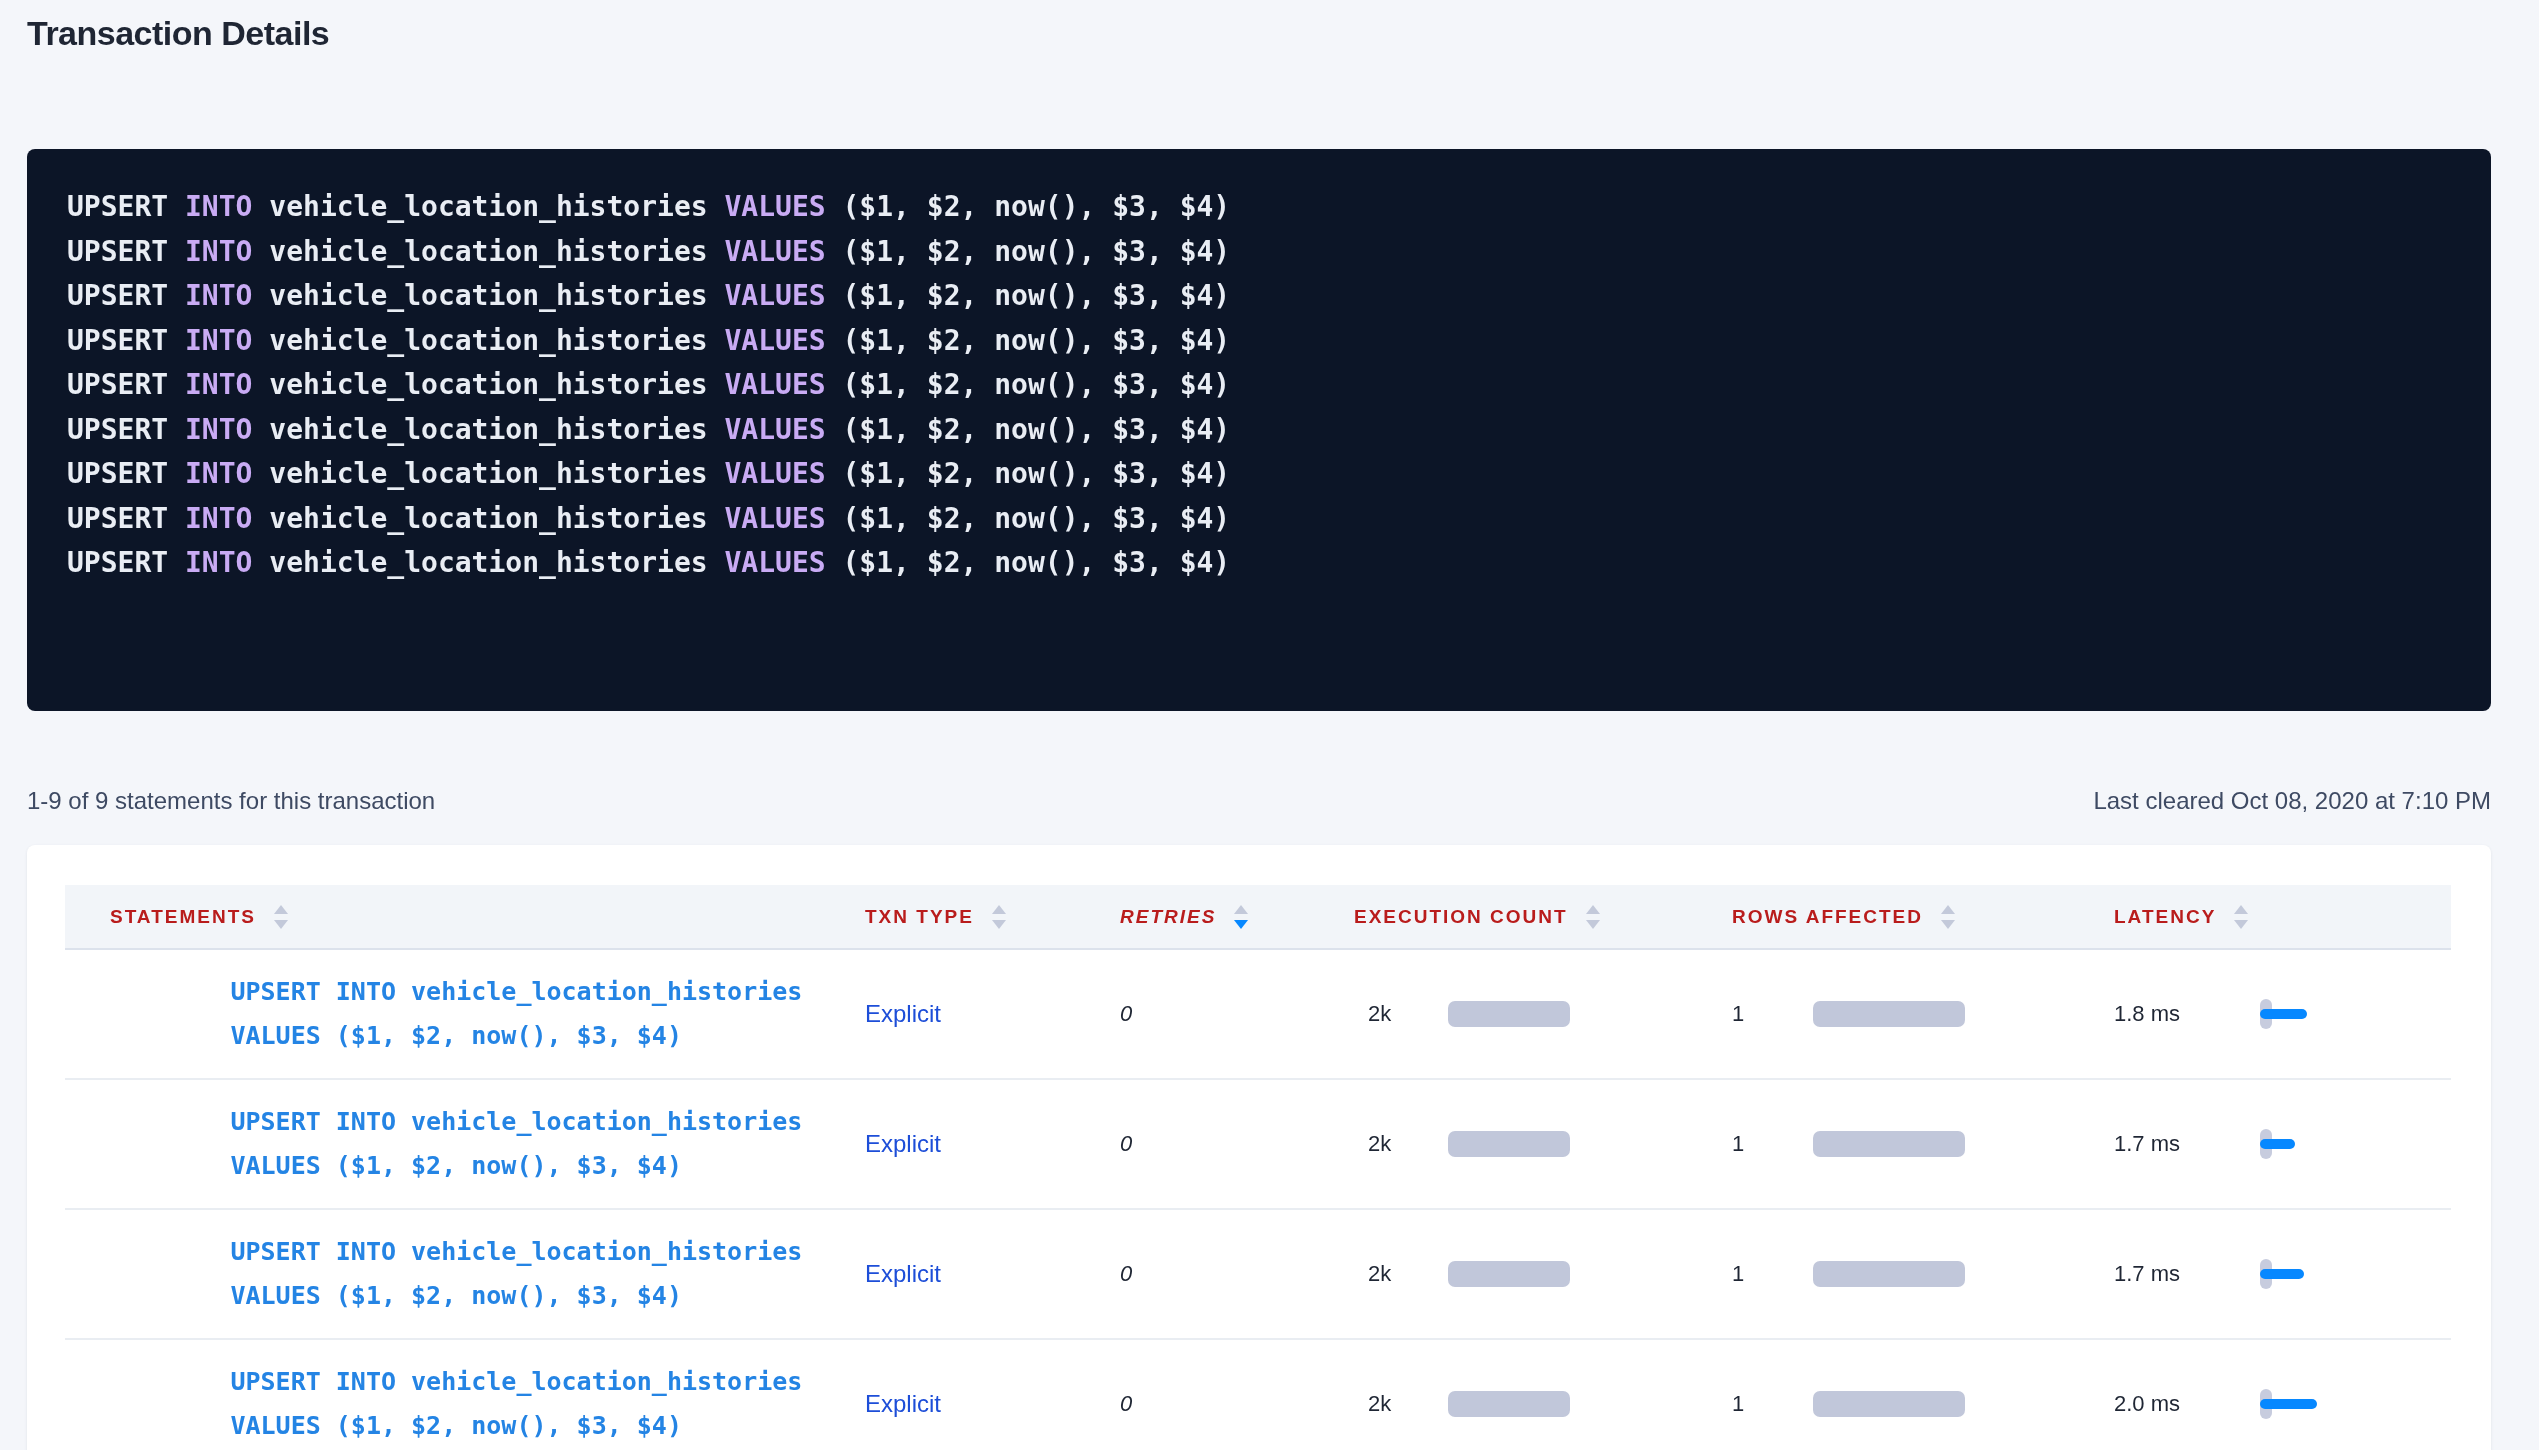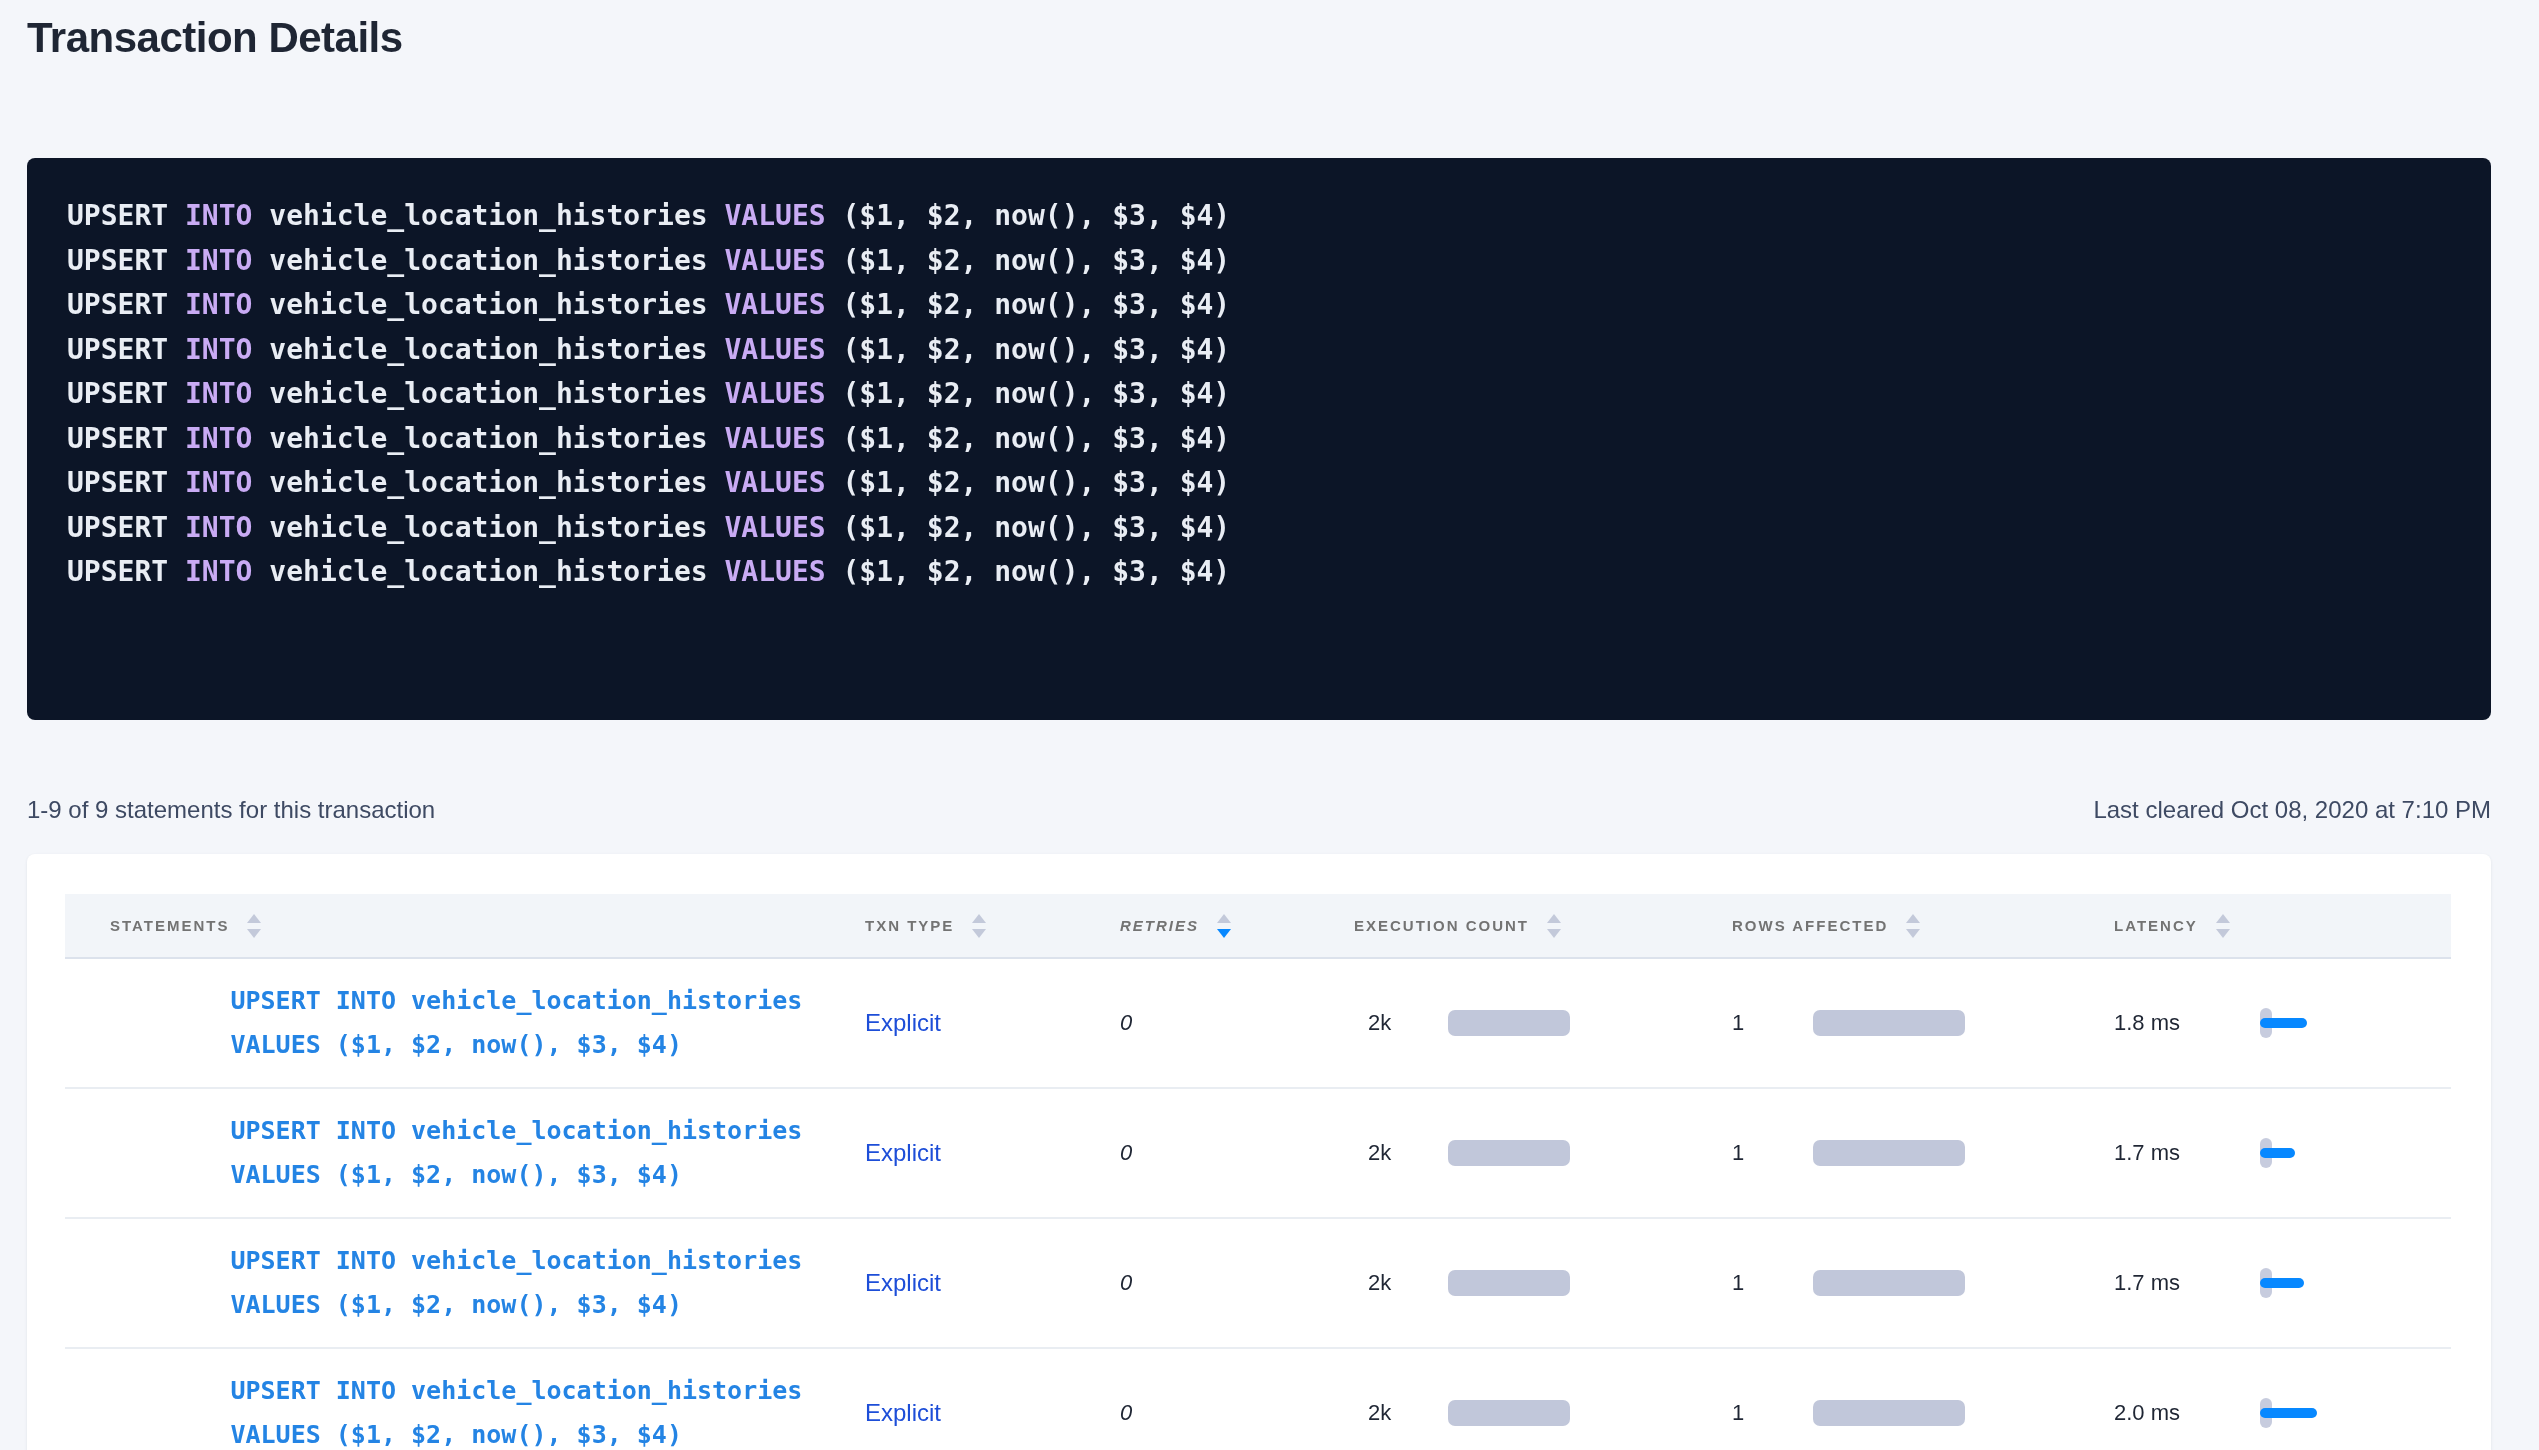--- a/index.html
+++ b/index.html
@@ -8,21 +8,21 @@
     width: 2539px; height: 1450px;
     overflow: hidden;
     background: #F4F6FA;
     font-family: "Liberation Sans", sans-serif;
   }
   .page { padding: 14px 48px 0 27px; }
 
   
   .page-title {
     margin: 0;
-    font-size: 42px;
+    font-size: 34px;
     font-weight: 700;
     color: #1F2634;
     letter-spacing: -0.5px;
   }
 
   
   .sql-box {
     margin-top: 96px;
     width: 2464px;
     height: 562px;
@@ -82,24 +82,24 @@
   }
   .th, .td { display: flex; align-items: center; }
   .c0 { width: 800px; padding-left: 45px; }
   .c1 { width: 255px; }
   .c2 { width: 234px; font-style: italic; }
   .c3 { width: 378px; }
   .c4 { width: 382px; }
   .c5 { flex: 1; }
 
   .th-label {
-    font-size: 15px;
+    font-size: 19px;
     font-weight: bold;
     letter-spacing: 2px;
-    color: #737373;
+    color: #b91c1c;
     white-space: nowrap;
   }
   .sort {
     display: inline-flex;
     flex-direction: column;
     align-items: center;
     gap: 6px;
     margin-left: 18px;
     cursor: pointer;
   }

